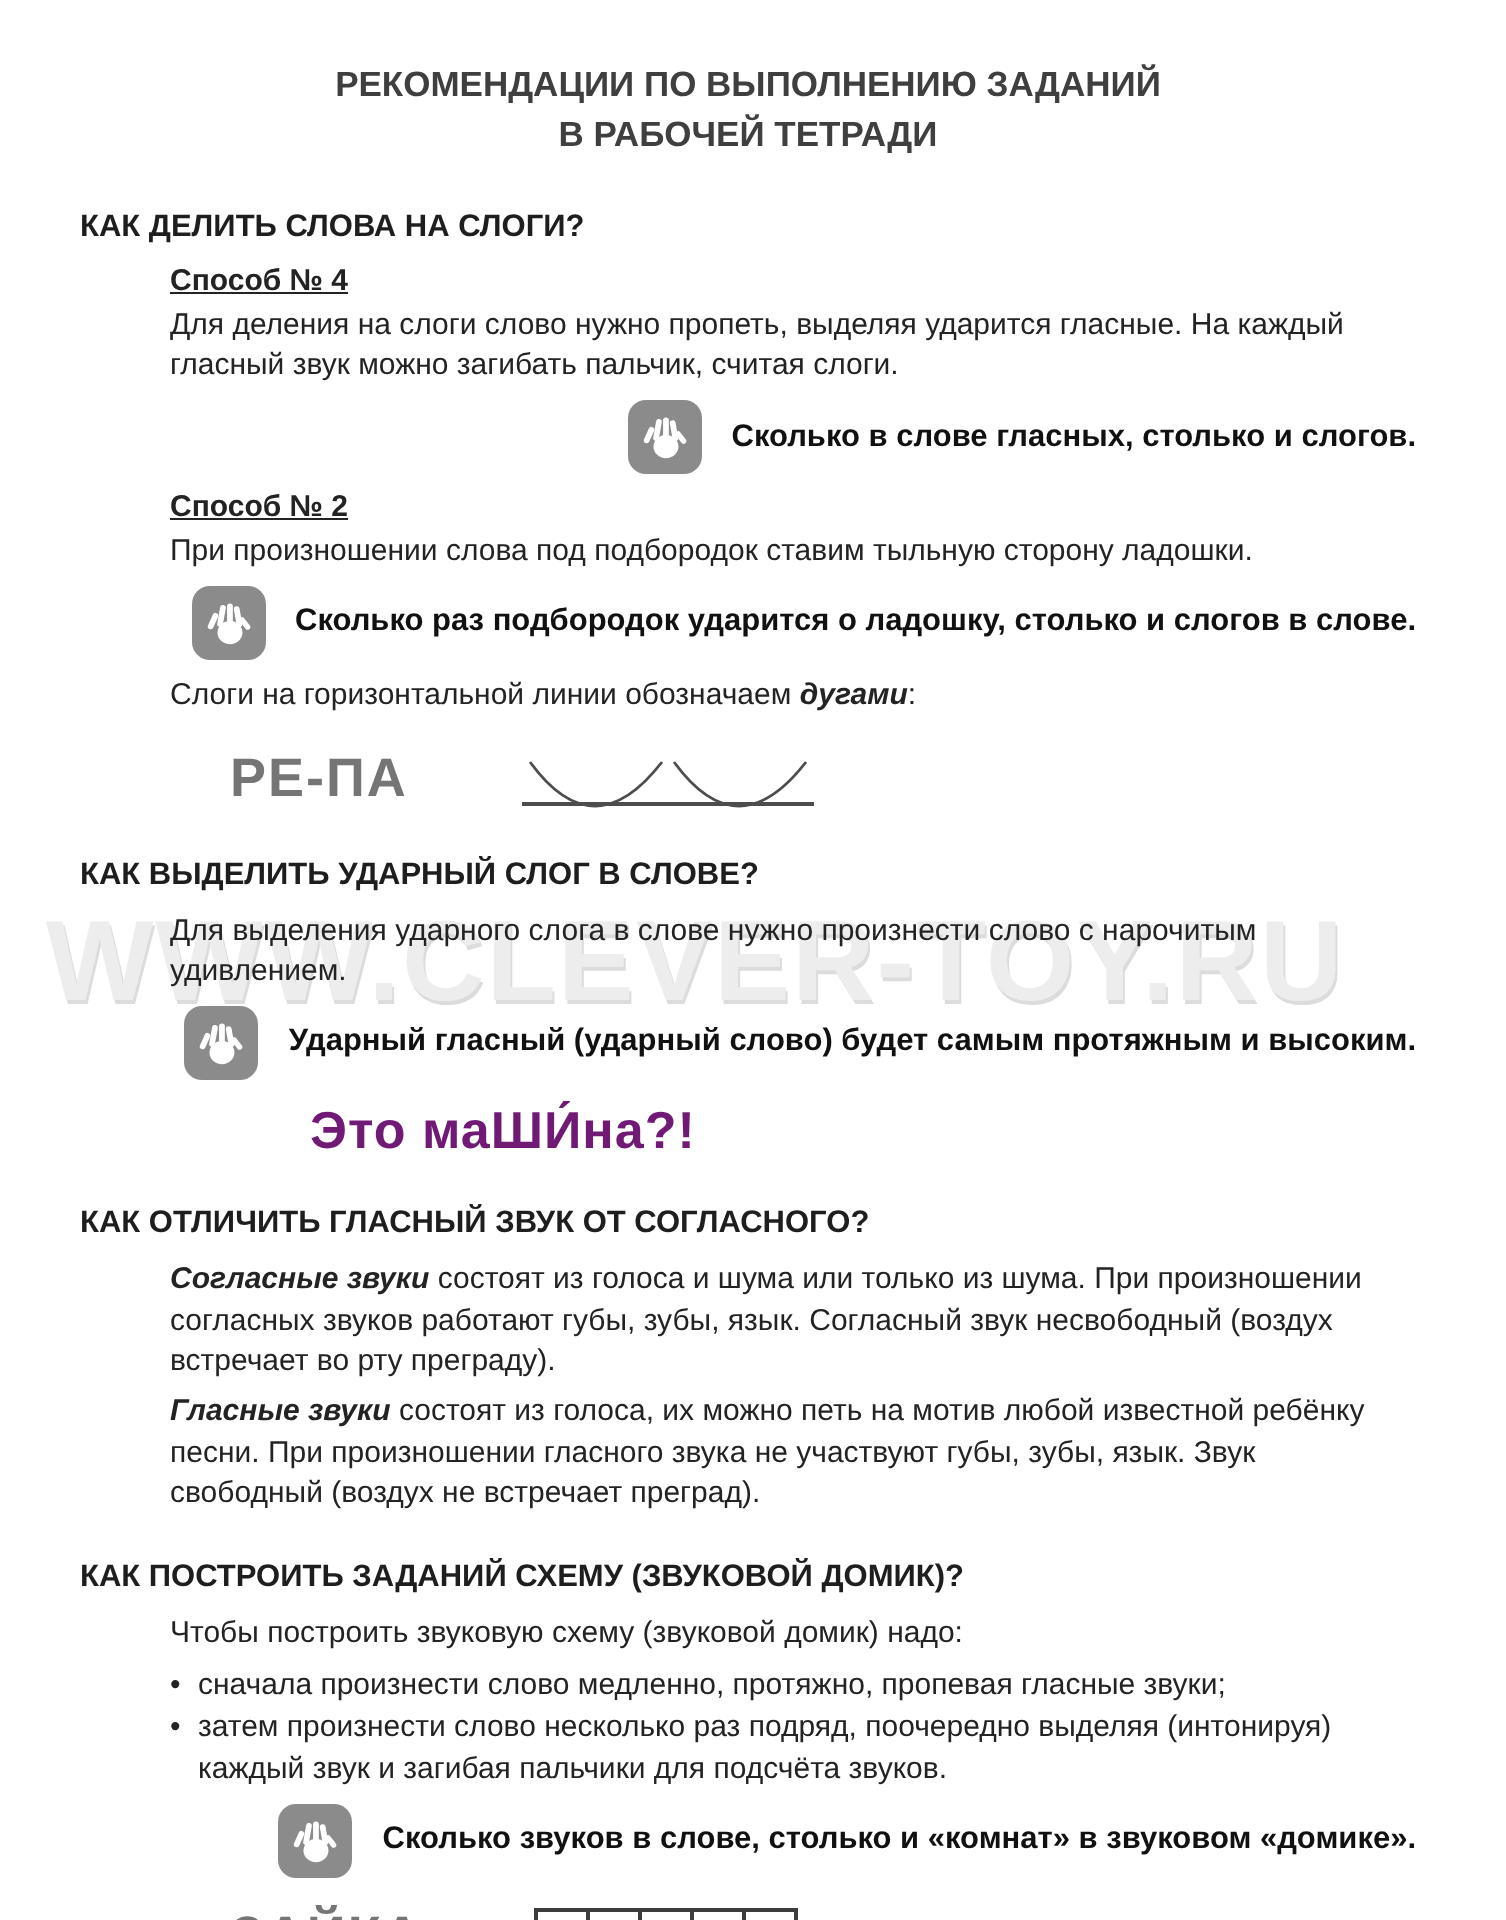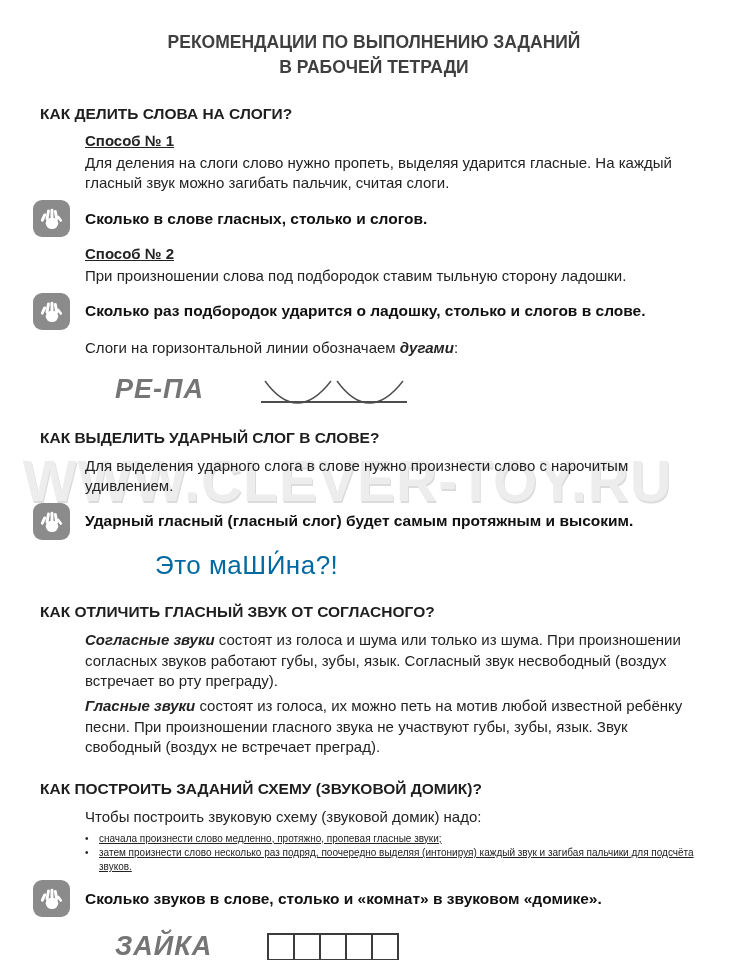--- a/index.html
+++ b/index.html
@@ -55,20 +55,21 @@
   .body-text {
     font-size: 15px;
     line-height: 1.38;
     margin-bottom: 4px;
     max-width: 645px;
   }
   .hand-row {
     display: flex;
     align-items: center;
     margin: 6px 0 8px 0;
+    justify-content: flex-end;
   }
   .hand-badge {
     flex: 0 0 auto;
     width: 37px;
     height: 37px;
     border-radius: 9px;
     background: #8b8b8b;
     display: flex;
     align-items: center;
     justify-content: center;
@@ -77,38 +78,36 @@
   }
   .rule-text {
     font-size: 15.5px;
     font-weight: bold;
     line-height: 1.3;
     color: #111;
   }
   .lead-bi { font-weight: bold; font-style: italic; }
   .bullet-list { list-style: none; margin: 2px 0 4px 0; }
   .bullet-list li {
-    font-size: 10px;
+    font-size: 15px;
     line-height: 1.42;
     position: relative;
     padding-left: 14px;
     max-width: 640px;
-    text-decoration: underline;
   }
   .bullet-list li::before {
     content: "\2022";
     position: absolute;
     left: 0;
     top: 0;
   }
   .display-row {
     display: flex;
     align-items: center;
     margin: 14px 0 10px 75px;
-    font-style: italic;
   }
   .display-word {
     font-size: 27px;
     font-weight: bold;
     color: #757575;
     letter-spacing: 1px;
     margin-right: 55px;
   }
   .arcs { display: block; }
   .cells { display: flex; }
@@ -121,22 +120,22 @@
     align-items: center;
     justify-content: center;
     font-size: 15px;
     font-weight: 600;
     color: #2b2b2b;
     background: #fff;
   }
   .cell:first-child { margin-left: 0; }
   .example-display {
     font-size: 26px;
-    font-weight: normal;
-    color: #0369a1;
+    font-weight: bold;
+    color: #701a75;
     margin: 10px 0 6px 115px;
     letter-spacing: 0.5px;
   }
 </style>
 </head>
 <body>
 
 <div class="page">
 
   <div class="watermark">WWW.CLEVER-TOY.RU</div>
@@ -144,21 +143,21 @@
   <div class="content">
 
     <div class="title">
       <span>РЕКОМЕНДАЦИИ ПО ВЫПОЛНЕНИЮ ЗАДАНИЙ</span><br>
       <span>В РАБОЧЕЙ ТЕТРАДИ</span>
     </div>
 
     <div class="section-heading">КАК ДЕЛИТЬ СЛОВА НА СЛОГИ?</div>
 
     <div class="indent">
-      <div class="method-label">Способ № 1</div>
+      <div class="method-label">Способ № 4</div>
       <div class="body-text">Для деления на слоги слово нужно пропеть, выделяя ударится гласные. На каждый гласный звук можно загибать пальчик, считая слоги.</div>
     </div>
 
     <div class="hand-row">
       <span class="hand-badge">
         <svg width="25" height="25" viewBox="0 0 26 26" aria-hidden="true">
           <g fill="#ffffff">
             <ellipse cx="13.5" cy="18" rx="6.5" ry="6"></ellipse>
             <rect x="3.2" y="7.5" width="3" height="9" rx="1.5" transform="rotate(24 4.7 12)"></rect>
             <rect x="7.6" y="3.6" width="3" height="11.5" rx="1.5" transform="rotate(10 9.1 9.3)"></rect>
@@ -217,21 +216,21 @@
           <g fill="#ffffff">
             <ellipse cx="13.5" cy="18" rx="6.5" ry="6"></ellipse>
             <rect x="3.2" y="7.5" width="3" height="9" rx="1.5" transform="rotate(24 4.7 12)"></rect>
             <rect x="7.6" y="3.6" width="3" height="11.5" rx="1.5" transform="rotate(10 9.1 9.3)"></rect>
             <rect x="12" y="2.8" width="3" height="12" rx="1.5"></rect>
             <rect x="16.2" y="4.2" width="3" height="11" rx="1.5" transform="rotate(-10 17.7 9.7)"></rect>
             <rect x="19.8" y="9.5" width="2.8" height="7.5" rx="1.4" transform="rotate(-38 21.2 13.2)"></rect>
           </g>
         </svg>
       </span>
-      <div class="rule-text">Ударный гласный (гласный слог) будет самым протяжным и высоким.</div>
+      <div class="rule-text">Ударный гласный (ударный слово) будет самым протяжным и высоким.</div>
     </div>
 
     <div class="example-display">Это маШИ́на?!</div>
 
     <div class="section-heading">КАК ОТЛИЧИТЬ ГЛАСНЫЙ ЗВУК ОТ СОГЛАСНОГО?</div>
 
     <div class="indent">
       <div class="body-text"><span class="lead-bi">Согласные звуки</span><span> состоят из голоса и шума или только из шума. При произношении согласных звуков работают губы, зубы, язык. Согласный звук несвободный (воздух встречает во рту преграду).</span></div>
       <div class="body-text"><span class="lead-bi">Гласные звуки</span><span> состоят из голоса, их можно петь на мотив любой известной ребёнку песни. При произношении гласного звука не участвуют губы, зубы, язык. Звук свободный (воздух не встречает преград).</span></div>
     </div>

